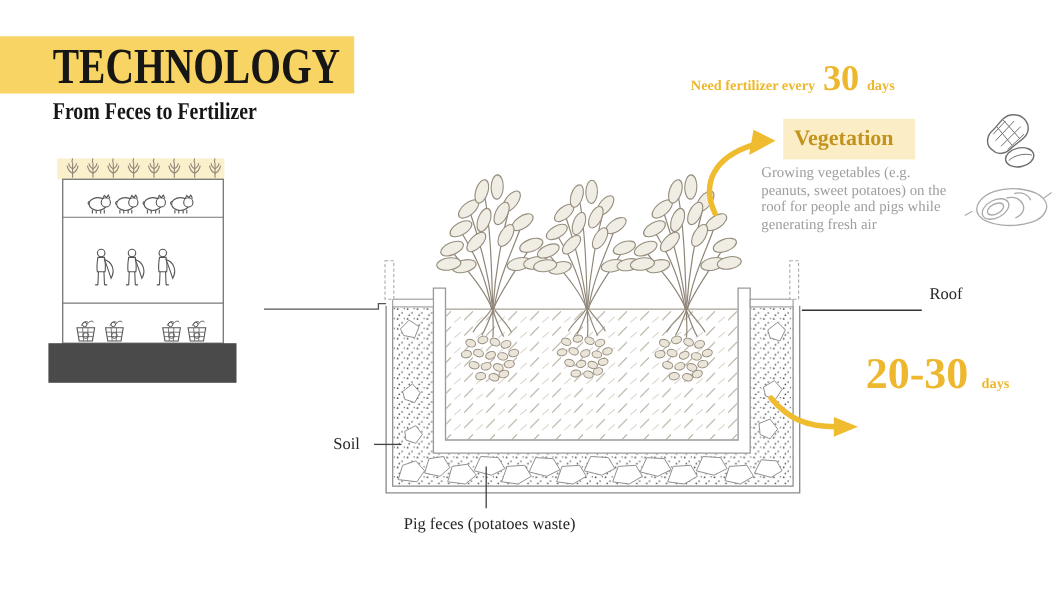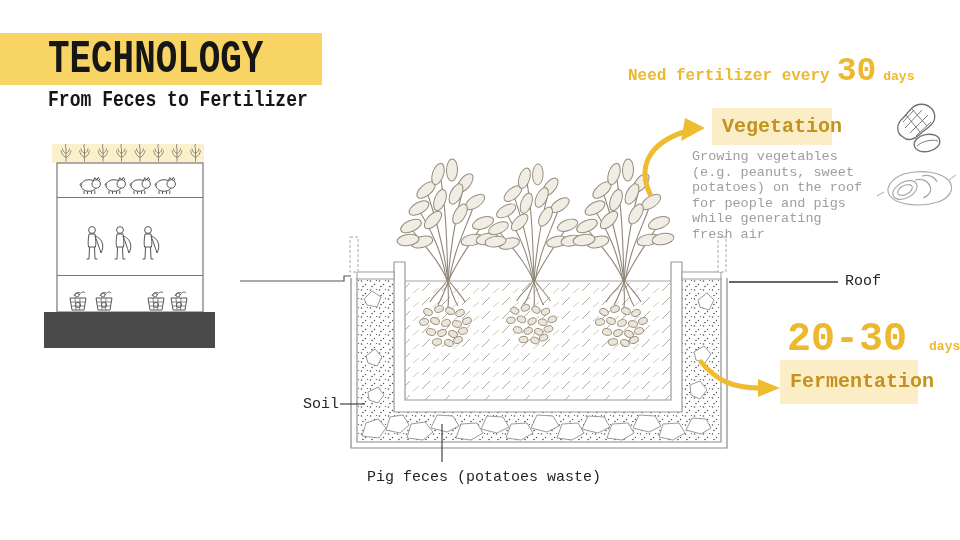--- a/index.html
+++ b/index.html
@@ -1,18 +1,18 @@
 <!DOCTYPE html>
 <html><head>
 <meta charset="utf-8">
 <style>
   html,body{margin:0;padding:0;background:#e9e9e9;}
   .slide{
     position:relative;width:960px;height:540px;background:#ffffff;
-    overflow:hidden;font-family:Liberation Mono, monospace;
+    overflow:hidden;font-family:Liberation Serif, serif;
   }
   .abs{position:absolute;}
   svg{display:block;}
   
   .title-bar{left:0;top:33px;width:322px;height:52px;background:#F8D464;}
   .page-title{
     left:48px;top:33px;height:54px;line-height:54px;
     font-size:46px;font-weight:700;color:#161616;
     transform:scaleX(0.78);transform-origin:0 50%;
     white-space:nowrap;letter-spacing:0px;
@@ -20,36 +20,36 @@
   .page-subtitle{
     left:48px;top:88px;font-size:22px;font-weight:700;color:#161616;
     transform:scaleX(0.82);transform-origin:0 50%;white-space:nowrap;
   }
   
   .building-caption{
     left:57px;top:353px;font-size:15px;font-weight:700;color:#EDB82E;line-height:19px;
   }
   
   .fert-line{left:628px;top:52px;display:flex;align-items:baseline;gap:7px;color:#EDB82E;white-space:nowrap;}
-  .fert-prefix{font-size:16px;font-weight:700;}
+  .fert-prefix{font-size:13px;font-weight:700;}
   .fert-number{font-size:33px;font-weight:700;line-height:40px;}
   .fert-unit{font-size:13px;font-weight:700;}
   .veg-box{left:712px;top:108px;width:120px;height:37px;background:#FBEEC6;}
   .veg-title{padding-left:10px;line-height:37px;font-size:20px;font-weight:700;color:#C3931D;white-space:nowrap;}
   .veg-desc{left:692px;top:149px;width:172px;font-size:13.5px;line-height:15.5px;color:#9E9E9E;}
   
-  .ferm-line{left:787px;top:320px;display:flex;align-items:baseline;gap:22px;color:#EDB82E;white-space:nowrap;}
+  .ferm-line{left:787px;top:320px;display:flex;align-items:baseline;gap:12px;color:#EDB82E;white-space:nowrap;}
   .ferm-number{font-size:40px;font-weight:700;line-height:40px;}
   .ferm-unit{font-size:13px;font-weight:700;}
   .ferm-box{left:780px;top:360px;width:138px;height:44px;background:#FBEEC6;}
   .ferm-title{padding-left:10px;line-height:44px;font-size:20px;font-weight:700;color:#C3931D;white-space:nowrap;}
   .ferm-desc{left:782px;top:412px;width:155px;font-size:13.5px;line-height:16px;color:#9E9E9E;}
   
   .lbl{font-size:15px;color:#262626;white-space:nowrap;}
-  .lbl-roof{left:845px;top:273px;}
+  .lbl-roof{left:845px;top:260px;}
   .lbl-soil{left:303px;top:396px;}
   .lbl-feces{left:367px;top:469px;}
 </style>
 </head>
 <body>
 
 <div class="slide">
 
   <svg class="abs" style="left:0;top:0" width="960" height="540" viewBox="0 0 960 540">
     <defs>
@@ -287,21 +287,18 @@
   </div>
   <div class="abs veg-box">
     <div class="veg-title">Vegetation</div>
   </div>
   <div class="abs veg-desc">Growing vegetables (e.g. peanuts, sweet potatoes) on the roof for people and pigs while generating fresh air</div>
 
   <div class="abs ferm-line">
     <span class="ferm-number">20-30</span>
     <span class="ferm-unit">days</span>
   </div>
-  <div class="abs ferm-box">
-    <div class="ferm-title">Fermentation</div>
-  </div>
 
   <div class="abs lbl lbl-roof">Roof</div>
   <div class="abs lbl lbl-soil">Soil</div>
   <div class="abs lbl lbl-feces">Pig feces (potatoes waste)</div>
 
 </div>
 
 </body></html>

